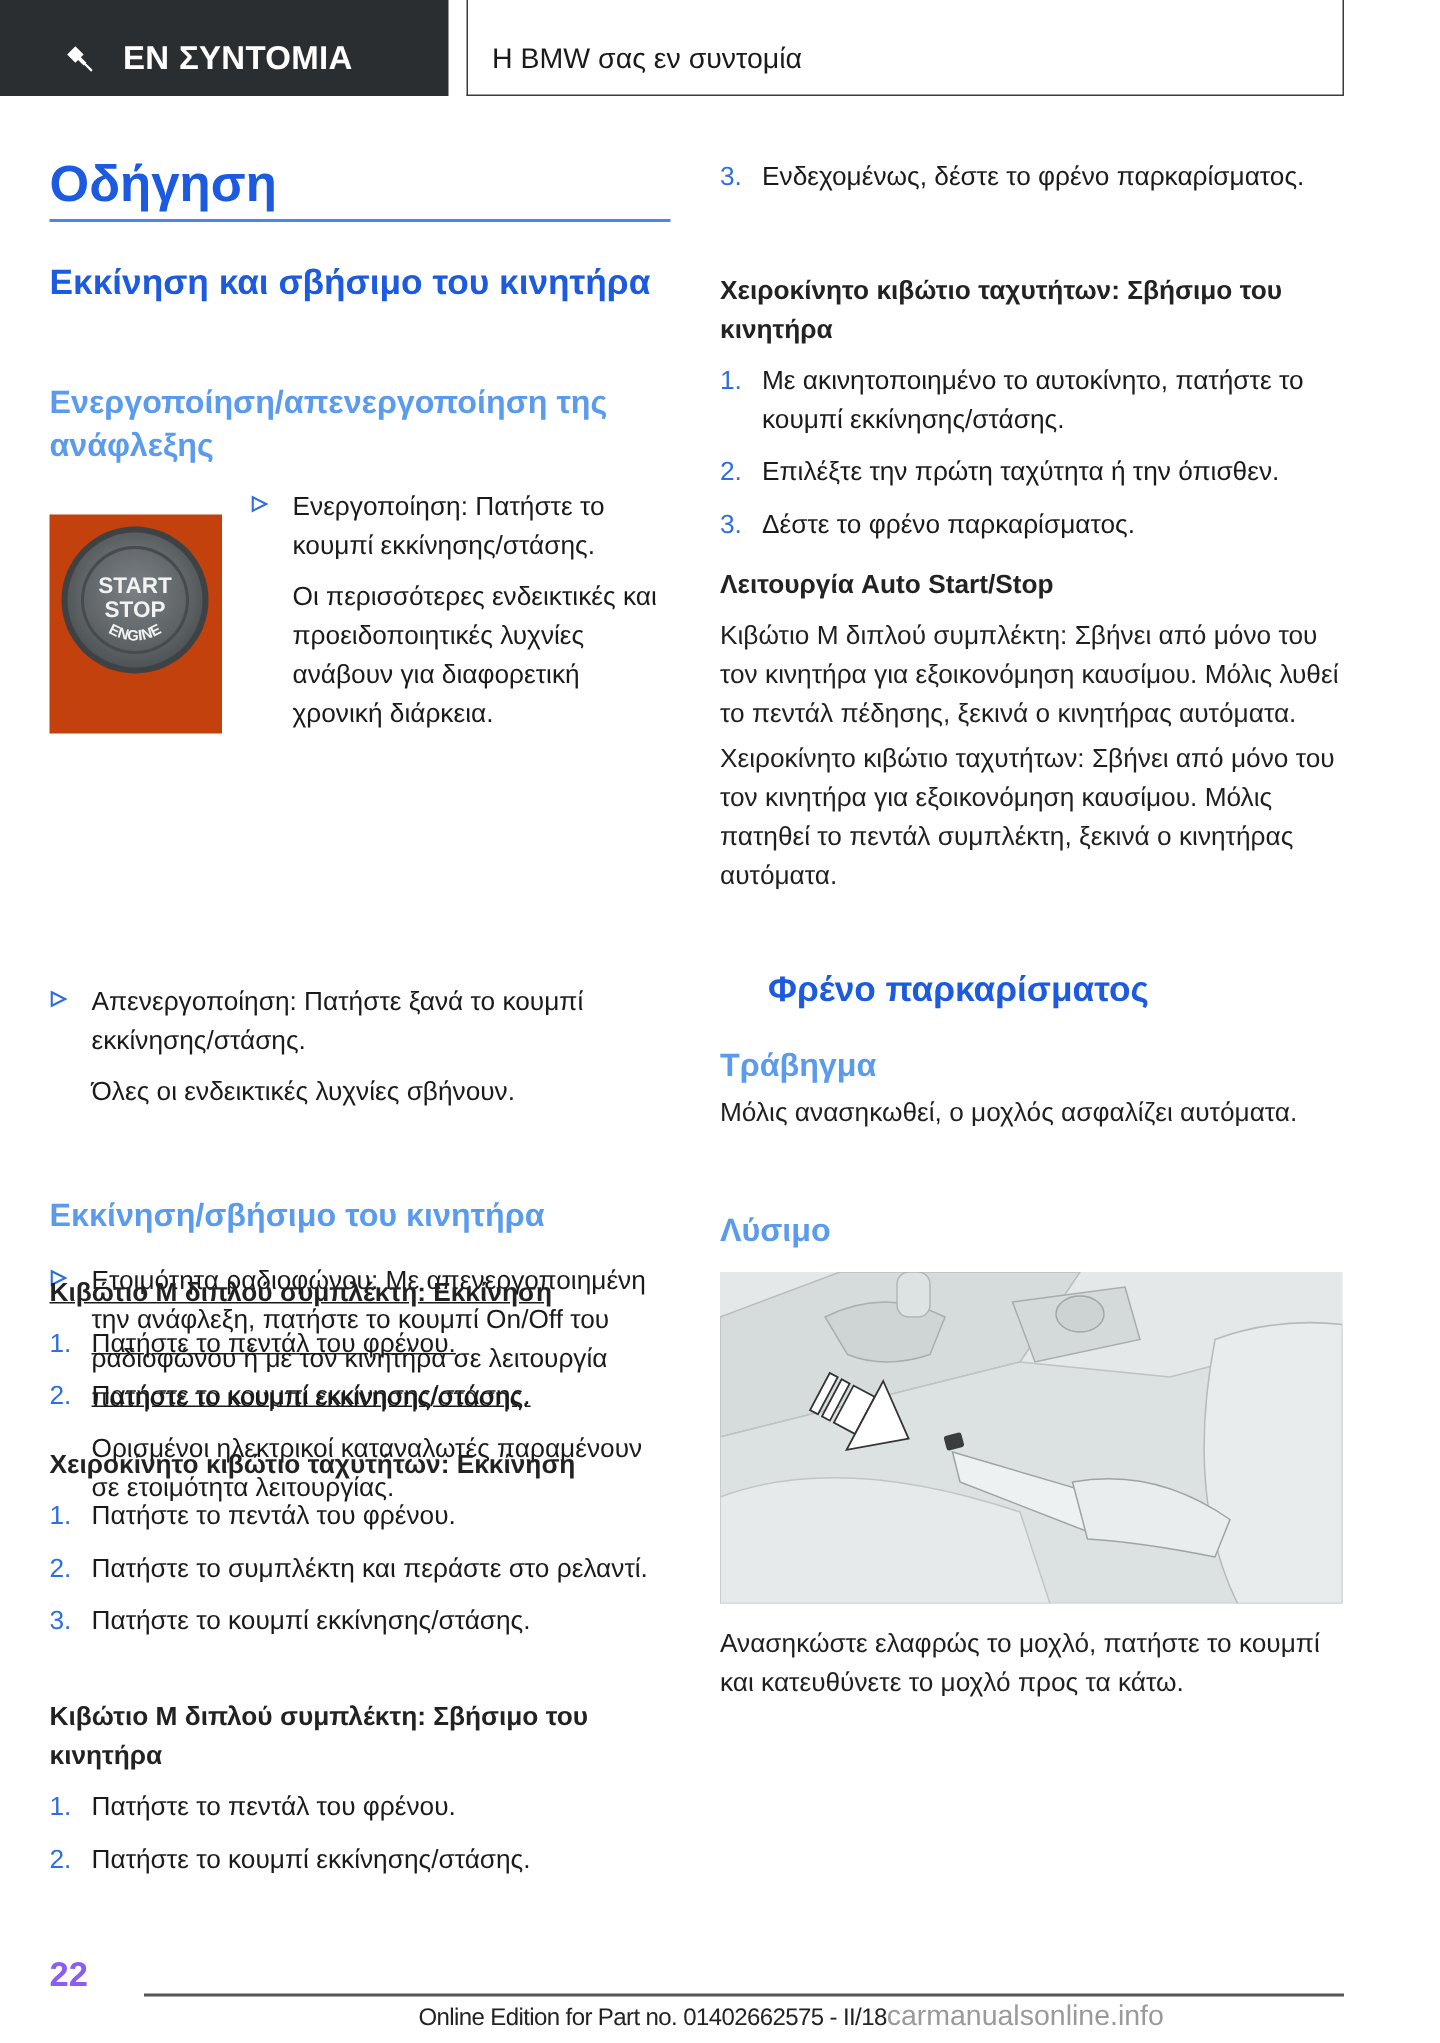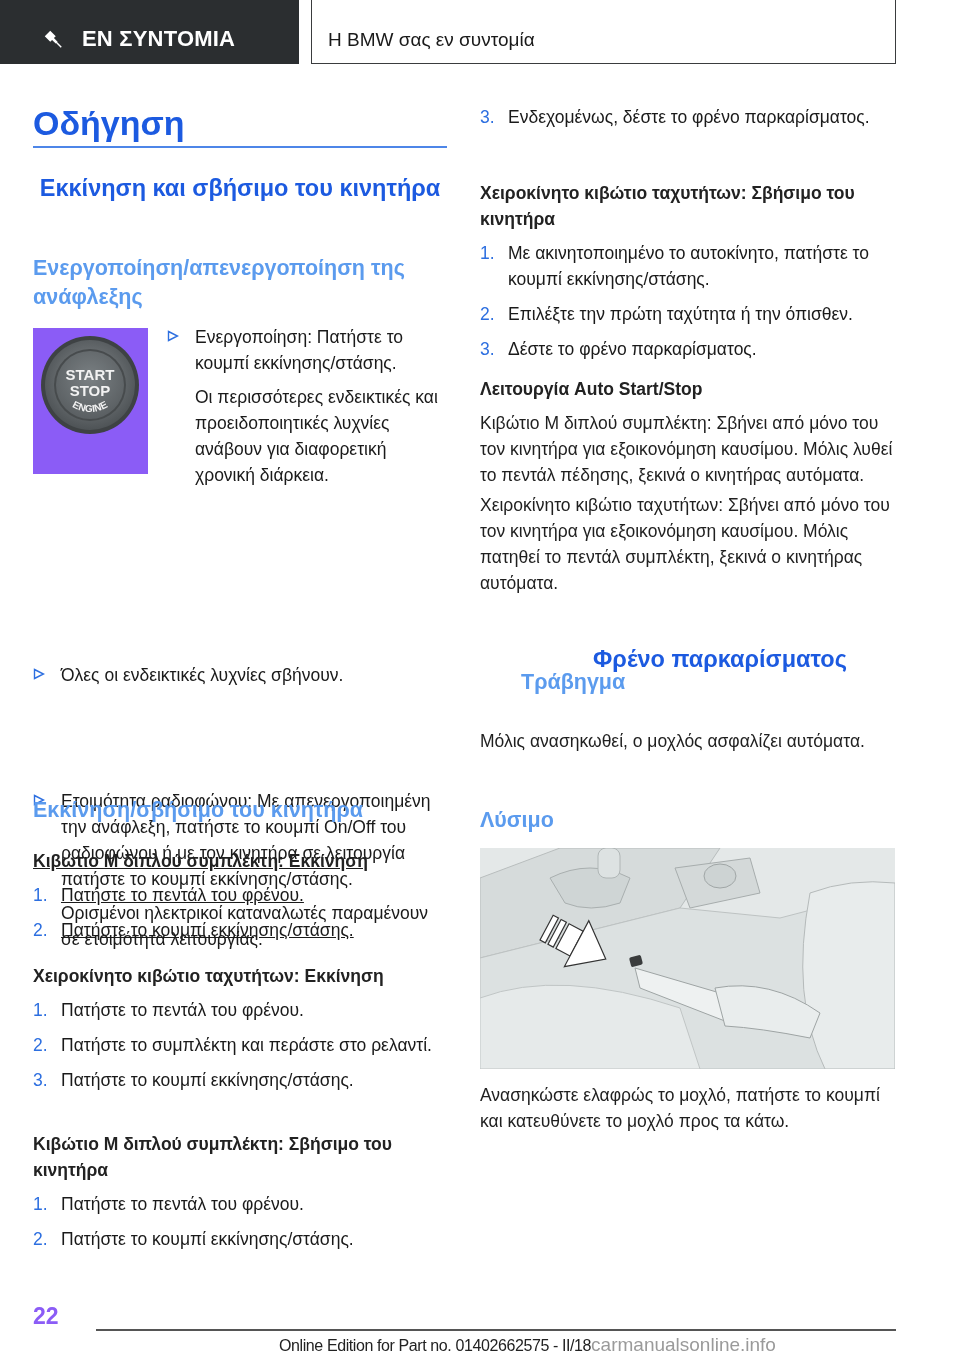--- a/index.html
+++ b/index.html
@@ -10,36 +10,36 @@
   .hdr-tab { position: absolute; left: 0; top: 0; width: 299px; height: 64px; background: #2b2e30; color: #fff;
     display: flex; align-items: flex-end; padding-bottom: 12px; padding-left: 42px; }
   .hdr-tab .pin { width: 22px; height: 22px; margin-right: 18px; margin-bottom: 2px; }
   .hdr-tab .lbl { font-weight: bold; font-size: 22px; letter-spacing: 0.2px; }
   .hdr-box { position: absolute; left: 311px; top: -2px; width: 585px; height: 66px; border: 1.5px solid #3a3c3e;
     border-top: none; padding-left: 16px; display: flex; align-items: flex-end; padding-bottom: 12px; font-size: 19px; color: #1a1a1a; }
 
   .h1 { position: absolute; left: 33px; top: 104px; font-size: 34px; font-weight: bold; color: #1c5ae0; }
   .h1-rule { position: absolute; left: 33px; top: 146px; width: 414px; height: 2px; background: #4d86e8; }
 
-  .h2 { font-size: 23.5px; font-weight: bold; color: #1c5ae0; line-height: 30px; text-align: center; }
+  .h2 { font-size: 23.5px; font-weight: bold; color: #1c5ae0; line-height: 30px; }
   .h3 { font-size: 21.5px; font-weight: bold; color: #5b9bee; line-height: 29px; }
   .h4 { font-size: 17.5px; font-weight: bold; color: #222; line-height: 26px; }
   .p { font-size: 17.5px; line-height: 26px; color: #1f1f1f; }
 
   .abs { position: absolute; }
 
   .ol { list-style: none; }
   .ol li { position: relative; padding-left: 28px; font-size: 17.5px; line-height: 26px; margin-bottom: 9px; }
   .ol li .num { position: absolute; left: 0; top: 0; color: #2d6fe0; }
 
   .bul { position: relative; padding-left: 28px; font-size: 17.5px; line-height: 26px; }
   .bul .tri { position: absolute; left: 0; top: 6px; width: 12px; height: 12px; }
   .bul .sub { margin-top: 8px; }
 
-  .start-img { position: absolute; left: 33px; top: 328px; width: 115px; height: 146px; background: #8b5cf6; }
+  .start-img { position: absolute; left: 33px; top: 343px; width: 115px; height: 146px; background: #c2410c; }
   .brake-img { position: absolute; left: 480px; top: 848px; width: 415px; height: 221px; background: #dfe3e3; overflow: hidden; }
 
   .foot-num { position: absolute; left: 33px; top: 1303px; font-size: 23px; font-weight: bold; color: #8b5cf6; }
   .foot-rule { position: absolute; left: 96px; top: 1329px; width: 800px; height: 2px; background: #555; }
   .foot-text { position: absolute; left: 279px; top: 1334px; font-size: 16px; color: #222; letter-spacing: -0.4px; }
   .foot-wm { font-size: 19px; color: #9a9a9a; letter-spacing: 0; }
 </style>
 </head>
 <body>
 
@@ -90,20 +90,21 @@
       <path d="M1.5 1.5 L10.5 6 L1.5 10.5 Z" fill="none" stroke="#2d6fe0" stroke-width="1.4"></path>
     </svg>
   <div>Ενεργοποίηση: Πατήστε το κουμπί εκκίνησης/στάσης.</div>
   <div class="sub">Οι περισσότερες ενδεικτικές και προειδοποιητικές λυχνίες ανάβουν για διαφορετική χρονική διάρκεια.</div>
 </div>
 
 <div class="abs bul" style="left:33px; top:490px; width:416px;">
   <svg class="tri" viewBox="0 0 12 12">
       <path d="M1.5 1.5 L10.5 6 L1.5 10.5 Z" fill="none" stroke="#2d6fe0" stroke-width="1.4"></path>
     </svg>
+  <div>Απενεργοποίηση: Πατήστε ξανά το κουμπί εκκίνησης/στάσης.</div>
   <div class="sub">Όλες οι ενδεικτικές λυχνίες σβήνουν.</div>
 </div>
 
 <div class="abs bul" style="left:33px; top:590px; width:416px;">
   <svg class="tri" viewBox="0 0 12 12">
       <path d="M1.5 1.5 L10.5 6 L1.5 10.5 Z" fill="none" stroke="#2d6fe0" stroke-width="1.4"></path>
     </svg>
   <div>Ετοιμότητα ραδιοφώνου: Με απενεργοποιημένη την ανάφλεξη, πατήστε το κουμπί On/Off του ραδιοφώνου ή με τον κινητήρα σε λειτουργία πατήστε το κουμπί εκκίνησης/στάσης.</div>
   <div class="sub">Ορισμένοι ηλεκτρικοί καταναλωτές παραμένουν σε ετοιμότητα λειτουργίας.</div>
 </div>
@@ -149,21 +150,21 @@
 </div>
 
 <div class="abs" style="left:480px; top:376px; width:416px;">
   <div class="h4">Λειτουργία Auto Start/Stop</div>
   <div class="p" style="margin-top:8px;">Κιβώτιο M διπλού συμπλέκτη: Σβήνει από μόνο του τον κινητήρα για εξοικονόμηση καυσίμου. Μόλις λυθεί το πεντάλ πέδησης, ξεκινά ο κινητήρας αυτόματα.</div>
   <div class="p" style="margin-top:4px;">Χειροκίνητο κιβώτιο ταχυτήτων: Σβήνει από μόνο του τον κινητήρα για εξοικονόμηση καυσίμου. Μόλις πατηθεί το πεντάλ συμπλέκτη, ξεκινά ο κινητήρας αυτόματα.</div>
 </div>
 
 <div class="abs h2" style="left:480px; top:644px; width:416px;margin-left:32px;">Φρένο παρκαρίσματος</div>
 
-<div class="abs h3" style="left:480px; top:668px; width:416px;margin-left:41px;">Τράβηγμα</div>
+<div class="abs h3" style="left:480px; top:696px; width:416px;">Τράβηγμα</div>
 <div class="abs p" style="left:480px; top:728px; width:416px;">Μόλις ανασηκωθεί, ο μοχλός ασφαλίζει αυτόματα.</div>
 
 <div class="abs h3" style="left:480px; top:806px; width:416px;">Λύσιμο</div>
 
 <div class="brake-img">
   <svg width="415" height="221" viewBox="0 0 415 221">
     <rect width="415" height="221" fill="#e4e8e8"></rect>
     <path d="M0 30 L80 0 L240 0 L200 60 L0 110 Z" fill="#d6dbdb" stroke="#b8bdbd"></path>
     <path d="M70 30 Q110 10 150 30 L140 55 Q110 65 85 55 Z" fill="#cfd5d5" stroke="#a9afaf"></path>
     <rect x="118" y="0" width="22" height="30" rx="8" fill="#dde2e2" stroke="#b0b6b6"></rect>

